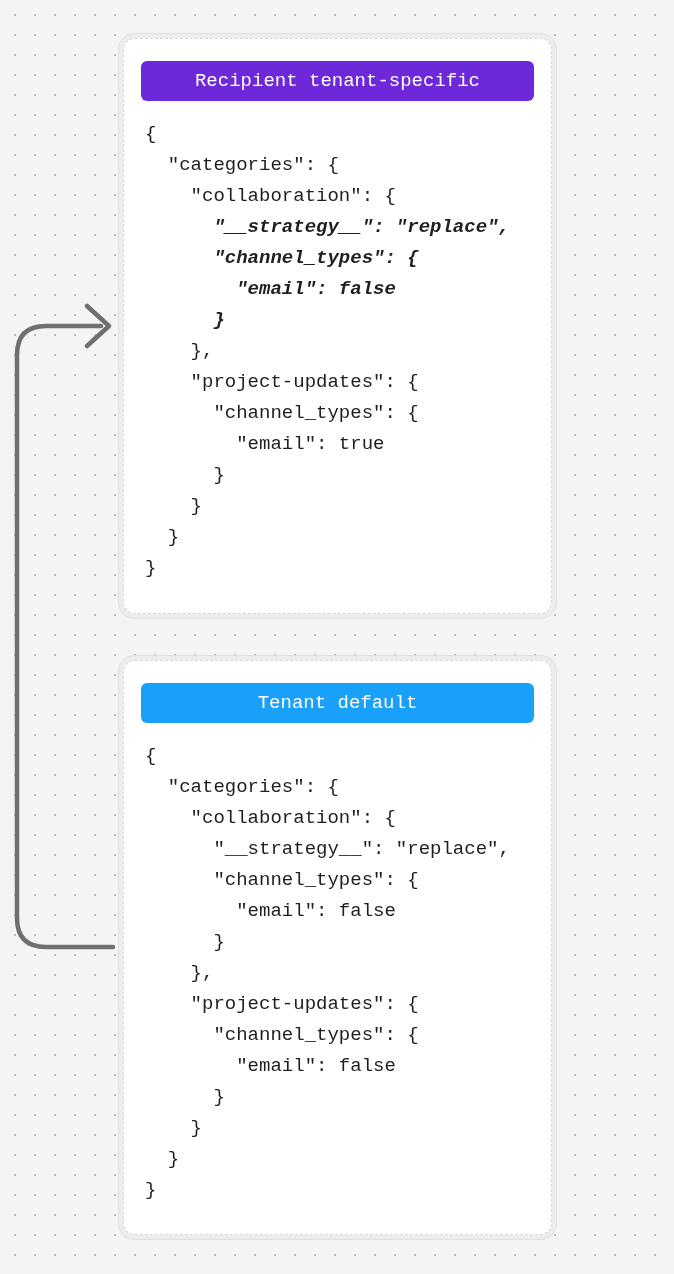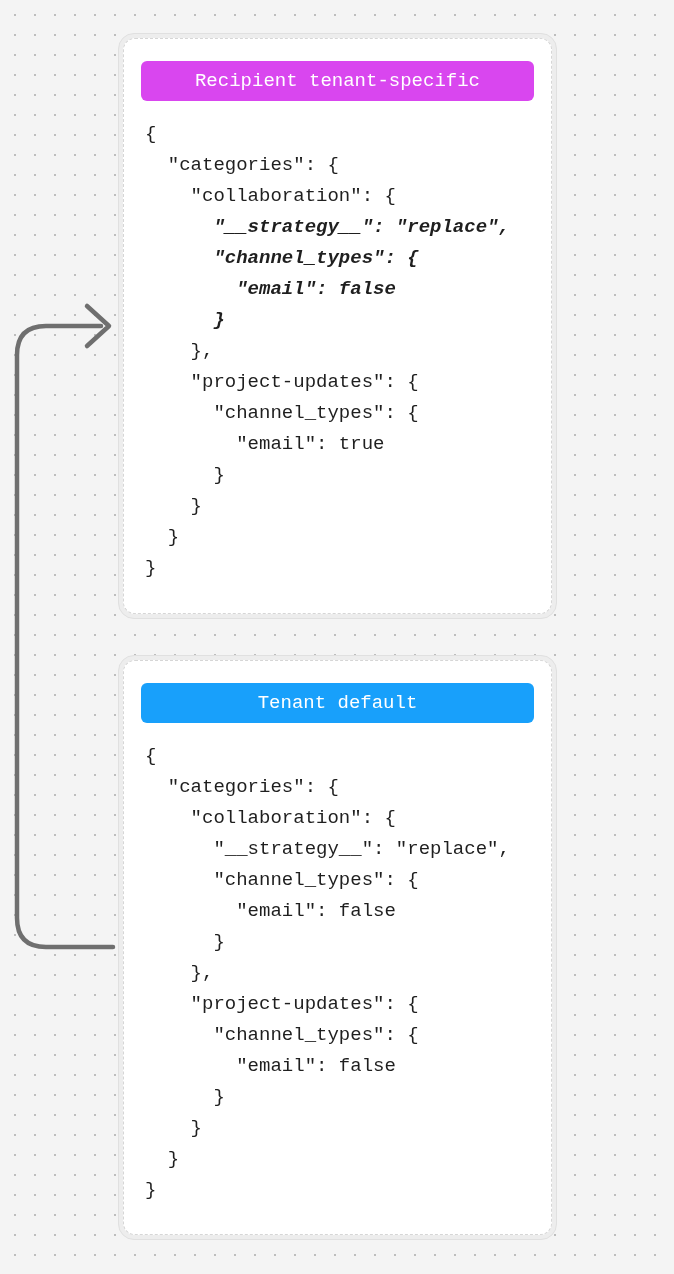--- a/index.html
+++ b/index.html
@@ -78,21 +78,21 @@
 
 <div class="page">
 
   <svg class="arrow" viewBox="0 0 130 670" aria-hidden="true">
     <path class="arrow-stroke" d="M 113 652 L 46 652 Q 17 652 17 623 L 17 60 Q 17 31 46 31 L 101 31" fill="none" stroke="#6f6f6f" stroke-width="4.5" stroke-linecap="round" stroke-linejoin="round"></path>
     <path class="arrow-stroke" d="M 87 11 L 109 31 L 87 51" fill="none" stroke="#6f6f6f" stroke-width="4.5" stroke-linecap="round" stroke-linejoin="round"></path>
   </svg>
 
   <div class="card-wrap top">
     <div class="card">
-      <div class="badge" style="background: #d946ef;">Recipient tenant-specific</div>
+      <div class="badge" style="background: #6d28d9;">Recipient tenant-specific</div>
       <div class="code"><div class="code-line">{</div><div class="code-line">  "categories": {</div><div class="code-line">    "collaboration": {</div><div class="code-line em">      "__strategy__": "replace",</div><div class="code-line em">      "channel_types": {</div><div class="code-line em">        "email": false</div><div class="code-line em">      }</div><div class="code-line">    },</div><div class="code-line">    "project-updates": {</div><div class="code-line">      "channel_types": {</div><div class="code-line">        "email": true</div><div class="code-line">      }</div><div class="code-line">    }</div><div class="code-line">  }</div><div class="code-line">}</div></div>
     </div>
   </div>
 
   <div class="card-wrap bottom">
     <div class="card">
       <div class="badge" style="background: rgb(24, 160, 251);">Tenant default</div>
       <div class="code"><div class="code-line">{</div><div class="code-line">  "categories": {</div><div class="code-line">    "collaboration": {</div><div class="code-line">      "__strategy__": "replace",</div><div class="code-line">      "channel_types": {</div><div class="code-line">        "email": false</div><div class="code-line">      }</div><div class="code-line">    },</div><div class="code-line">    "project-updates": {</div><div class="code-line">      "channel_types": {</div><div class="code-line">        "email": false</div><div class="code-line">      }</div><div class="code-line">    }</div><div class="code-line">  }</div><div class="code-line">}</div></div>
     </div>
   </div>

